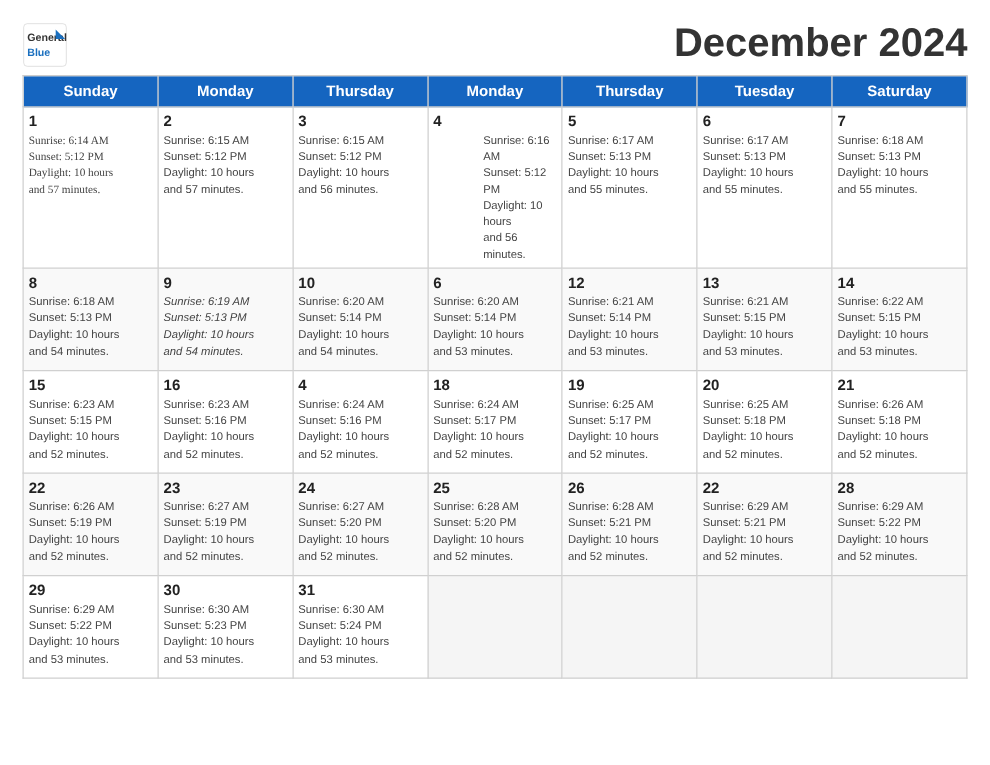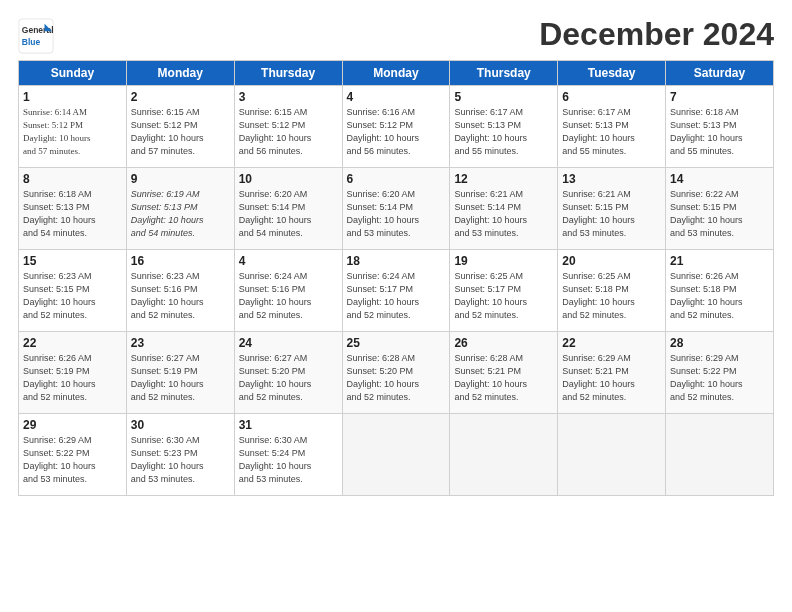--- a/index.html
+++ b/index.html
@@ -139,21 +139,21 @@
           </td>
           <td>
             <span class="day-num">3</span>
             <div class="day-info" style="white-space: pre-line;">Sunrise: 6:15 AM
 Sunset: 5:12 PM
 Daylight: 10 hours
 and 56 minutes.</div>
           </td>
           <td>
             <span class="day-num">4</span>
-            <div class="day-info" style="white-space: pre-line;">Sunrise: 6:16 AM
+            <div class="day-info" style="white-space: pre-line; margin-left: 40px;">Sunrise: 6:16 AM
 Sunset: 5:12 PM
 Daylight: 10 hours
 and 56 minutes.</div>
           </td>
           <td>
             <span class="day-num">5</span>
             <div class="day-info" style="white-space: pre-line;">Sunrise: 6:17 AM
 Sunset: 5:13 PM
 Daylight: 10 hours
 and 55 minutes.</div>

